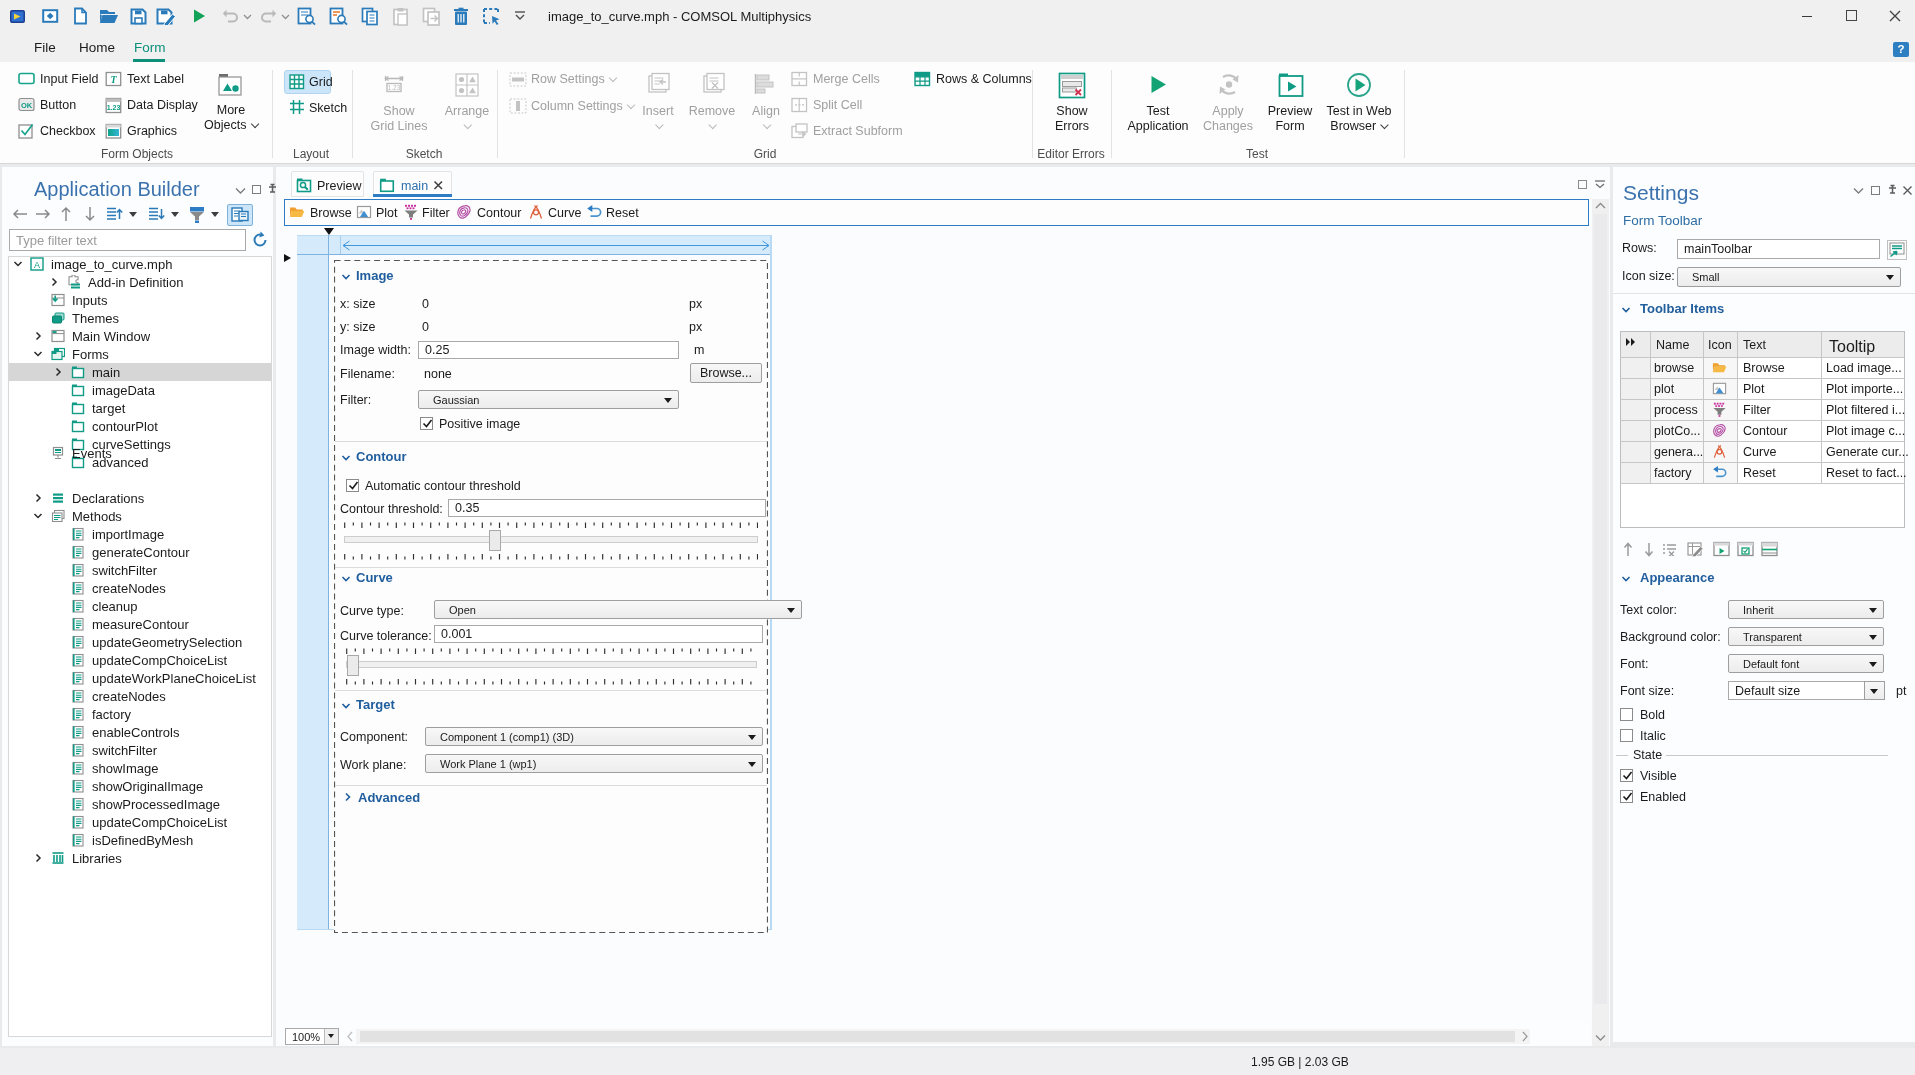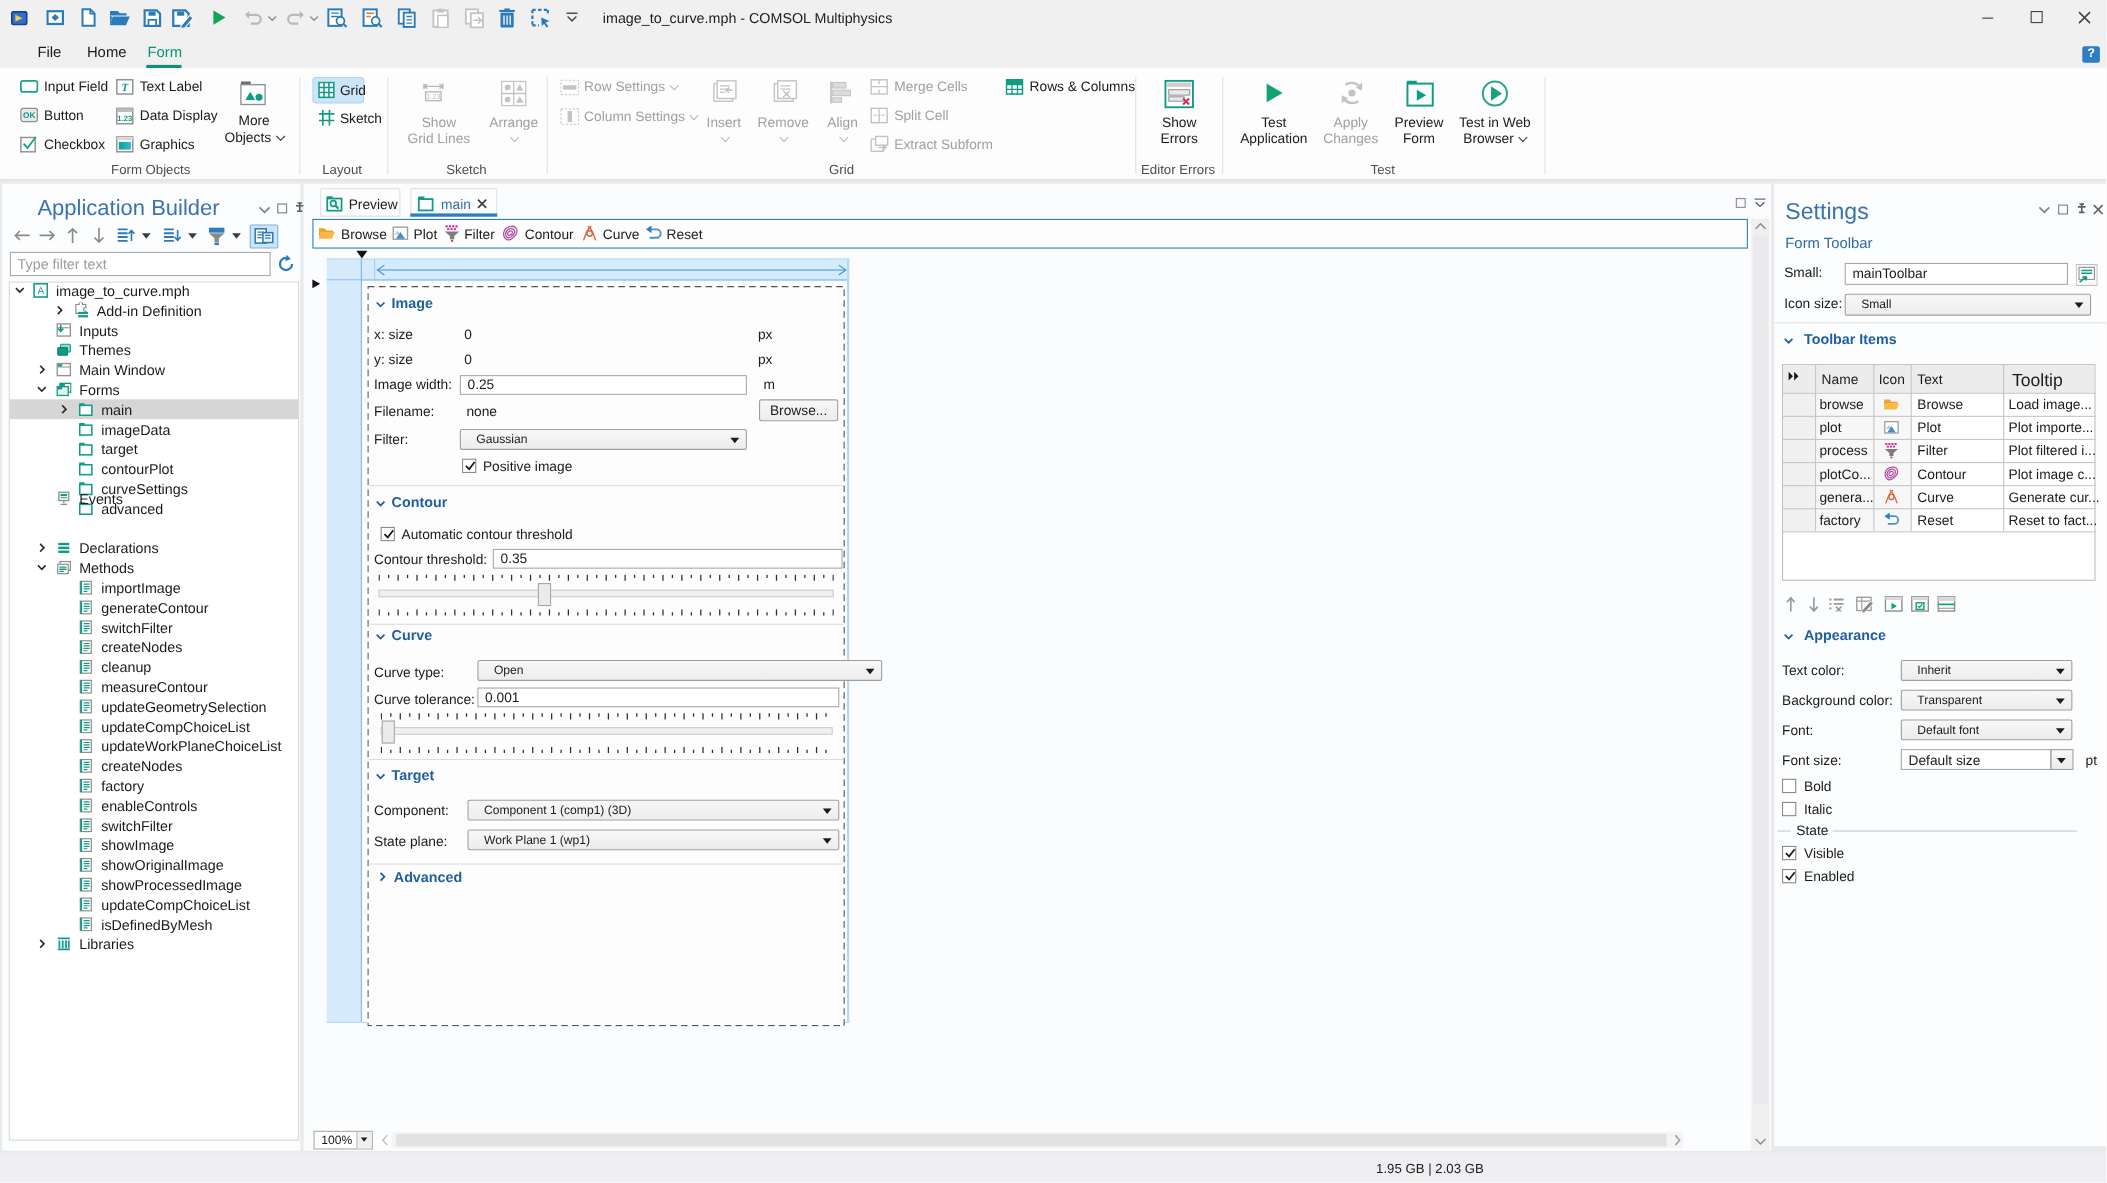--- a/index.html
+++ b/index.html
@@ -1081,21 +1081,21 @@
 
 <svg class="a" style="left:341px;top:701px" width="10" height="10">
           <path d="M1.5 3 L5 6.5 L8.5 3" stroke="#205e9d" stroke-width="1.6" fill="none"></path>
         </svg>
 <div class="sech" style="left:356px;top:697px">Target</div>
 <div class="lbl" style="left:340px;top:730px">Component:</div>
 <div class="combo" style="left:425px;top:727px;width:338px;height:19px">
           <span class="ct">Component 1 (comp1) (3D)</span>
           <span class="ca"></span>
         </div>
-<div class="lbl" style="left:340px;top:758px">State plane:</div>
+<div class="lbl" style="left:340px;top:758px">Work plane:</div>
 <div class="combo" style="left:425px;top:754px;width:338px;height:19px">
           <span class="ct">Work Plane 1 (wp1)</span>
           <span class="ca"></span>
         </div>
 <div class="a" style="left:335px;top:785px;width:432px;height:1px;background:#dcdcdc"></div>
 
 <svg class="a" style="left:343px;top:792px" width="10" height="10">
           <path d="M3 1.5 L6.5 5 L3 8.5" stroke="#205e9d" stroke-width="1.6" fill="none"></path>
         </svg>
 <div class="sech" style="left:358px;top:790px">Advanced</div>
@@ -1135,21 +1135,21 @@
         <path d="M1 1.5 L5.5 6 L10 1.5" stroke="#7d7d7d" stroke-width="1.4" fill="none"></path>
       </svg>
 <div class="a" style="left:1871px;top:186px;width:9px;height:9px;border:1.5px solid #7d7d7d"></div>
 <svg class="a" style="left:1887px;top:184px" width="11" height="13">
         <path d="M5.5 1 v8 M3 9 h5 M2 4 h7 M3.5 1.5 h4" stroke="#5d5d5d" stroke-width="1.5"></path>
       </svg>
 <svg class="a" style="left:1902px;top:185px" width="11" height="11">
         <path d="M1.5 1.5 L9.5 9.5 M9.5 1.5 L1.5 9.5" stroke="#5d5d5d" stroke-width="1.4"></path>
       </svg>
 
-<div class="lbl" style="left:1622px;top:241px">Small:</div>
+<div class="lbl" style="left:1622px;top:241px">Rows:</div>
 <div class="inp" style="left:1677px;top:239px;width:203px;height:20px">
         <span>mainToolbar</span>
       </div>
 <svg class="a" style="left:1887px;top:240px" width="20" height="20" viewBox="0 0 20 20">
         <rect x="0.5" y="0.5" width="19" height="19" fill="#fbfbfb" stroke="#c0c0c0"></rect>
         <rect x="3" y="3" width="14" height="11" fill="#fff" stroke="#8f8f8f"></rect>
         <path d="M5 6 h10 M5 8.5 h10" stroke="#0f9b86" stroke-width="1.4"></path>
         <path d="M3.5 16.5 L10 11.5 M10 11.5 l-4 0.5 m4 -0.5 l-1 3.5" stroke="#0f9b86" stroke-width="1.5" fill="none"></path>
       </svg>
 <div class="lbl" style="left:1622px;top:269px">Icon size:</div>

